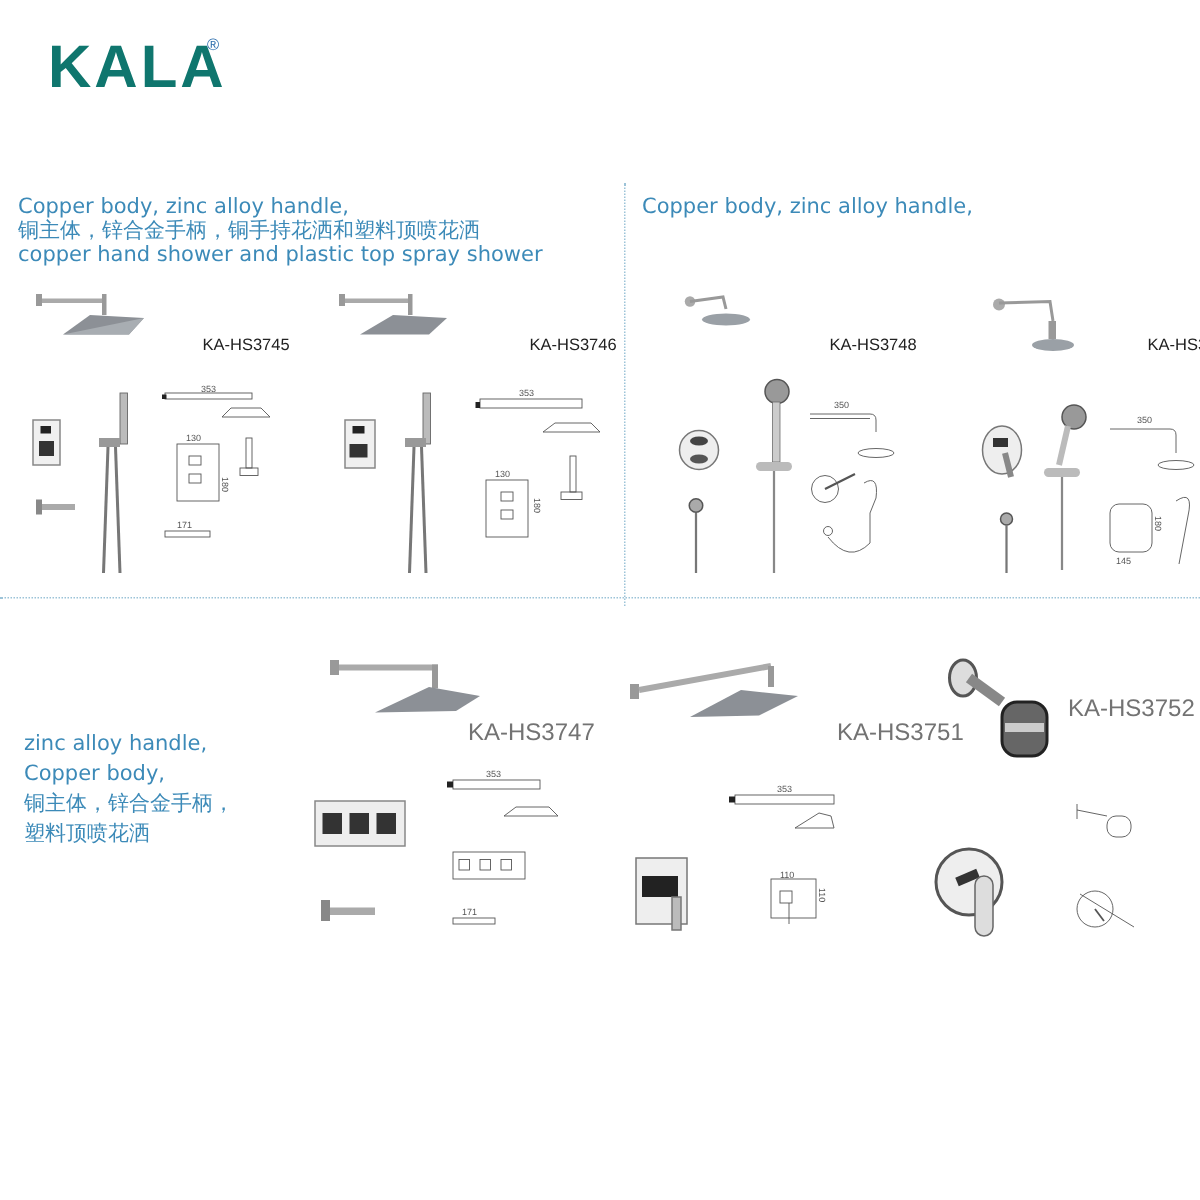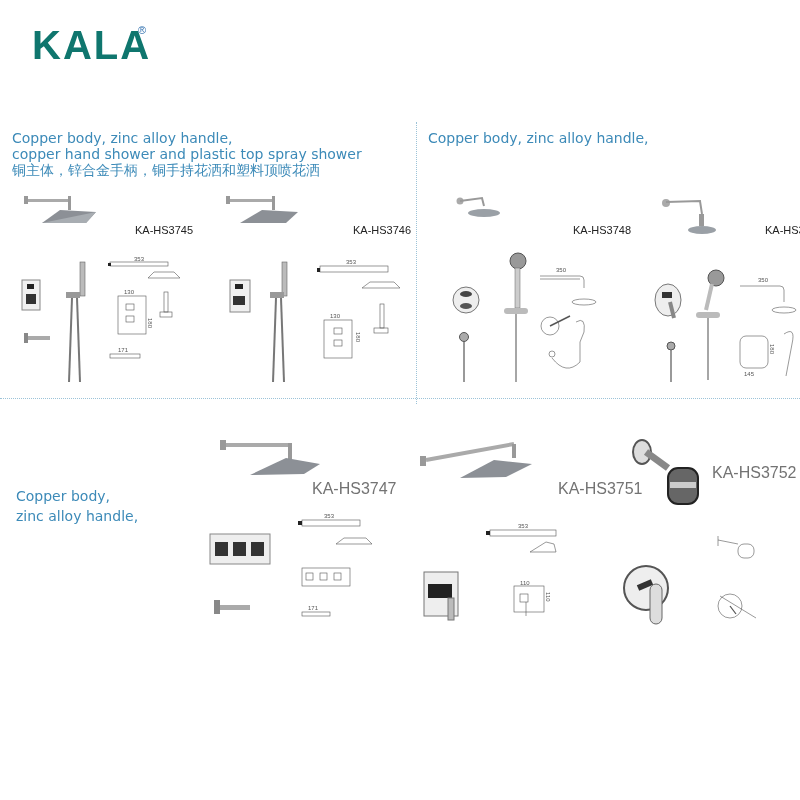--- a/index.html
+++ b/index.html
@@ -20,22 +20,22 @@
 <body>
 
 <div class="abs logo">KALA</div>
 <div class="abs logo-reg">®</div>
 
 <div class="abs vdiv"></div>
 <div class="abs hdiv"></div>
 
 <div class="abs desc" style="left:12px;top:130px;">
   <div>Copper body, zinc alloy handle,</div>
+  <div>铜主体，锌合金手柄，铜手持花洒和塑料顶喷花洒</div>
   <div>copper hand shower and plastic top spray shower</div>
-  <div>铜主体，锌合金手柄，铜手持花洒和塑料顶喷花洒</div>
 </div>
 
 <div>
   <svg style="left:24px;top:196px;" width="80" height="30">
     <rect x="0" y="0" width="4" height="8" fill="#999"></rect>
     <rect x="4" y="3" width="42" height="3" fill="#aaa"></rect>
     <rect x="44" y="0" width="3" height="14" fill="#999"></rect>
     <polygon points="18,27 62,27 72,16 36,14" fill="#8c9096"></polygon>
     <polygon points="18,27 62,27 72,16" fill="#a8adb2"></polygon>
   </svg>
@@ -109,21 +109,21 @@
 <div class="abs desc" style="left:428px;top:130px;">
   <div>Copper body, zinc alloy handle,</div>
 </div>
 
 <div>
   <svg style="left:456px;top:196px;" width="60" height="30">
     <circle cx="4" cy="5" r="3.5" fill="#aaa"></circle>
     <path d="M4 5 L26 2 L28 10" stroke="#999" stroke-width="2" fill="none"></path>
     <ellipse cx="28" cy="17" rx="16" ry="4" fill="#9aa0a6"></ellipse>
   </svg>
-  <div class="abs model" style="left:548px;top:224px;">KA-HS3748</div>
+  <div class="abs model" style="left:528px;top:224px;">KA-HS3748</div>
   <svg style="left:452px;top:280px;" width="28" height="40">
     <circle cx="14" cy="20" r="13" fill="#eee" stroke="#777"></circle>
     <ellipse cx="14" cy="14" rx="6" ry="3" fill="#444"></ellipse>
     <ellipse cx="14" cy="26" rx="6" ry="3" fill="#555"></ellipse>
   </svg>
   <svg style="left:458px;top:332px;" width="12" height="50">
     <circle cx="6" cy="5" r="4.5" fill="#aaa" stroke="#555"></circle>
     <line x1="6" y1="10" x2="6" y2="50" stroke="#777" stroke-width="1.5"></line>
   </svg>
   <svg style="left:502px;top:252px;" width="26" height="130">
@@ -173,22 +173,24 @@
     <text x="22" y="6" class="dim">350</text>
     <ellipse cx="48" cy="34" rx="12" ry="3" fill="none" stroke="#555" stroke-width="0.6"></ellipse>
     <rect x="4" y="60" width="28" height="32" rx="6" fill="none" stroke="#555" stroke-width="0.6"></rect>
     <text x="8" y="100" class="dim">145</text>
     <text x="34" y="68" class="dim" transform="rotate(90 34 68)">180</text>
     <path d="M48 58 Q60 50 56 68 L50 100" stroke="#555" stroke-width="0.6" fill="none"></path>
   </svg>
 </div>
 
 <div class="abs desc-big" style="left:16px;top:486px;">
+  <div>zinc alloy handle,</div>
   <div>Copper body,</div>
-  <div>zinc alloy handle,</div>
+  <div>铜主体，锌合金手柄，</div>
+  <div>塑料顶喷花洒</div>
 </div>
 
 <div>
   <svg style="left:220px;top:440px;" width="104" height="38">
     <rect x="0" y="0" width="6" height="10" fill="#999"></rect>
     <rect x="6" y="3" width="66" height="4" fill="#aaa"></rect>
     <rect x="68" y="3" width="4" height="16" fill="#999"></rect>
     <polygon points="30,35 84,34 100,24 66,18" fill="#8c9096"></polygon>
   </svg>
   <div class="abs model-big" style="left:312px;top:480px;">KA-HS3747</div>

